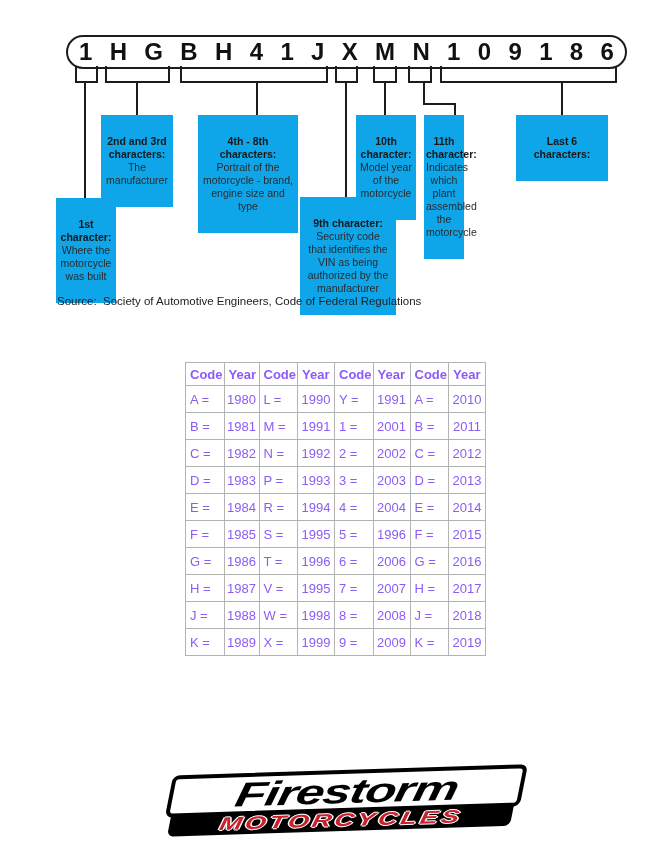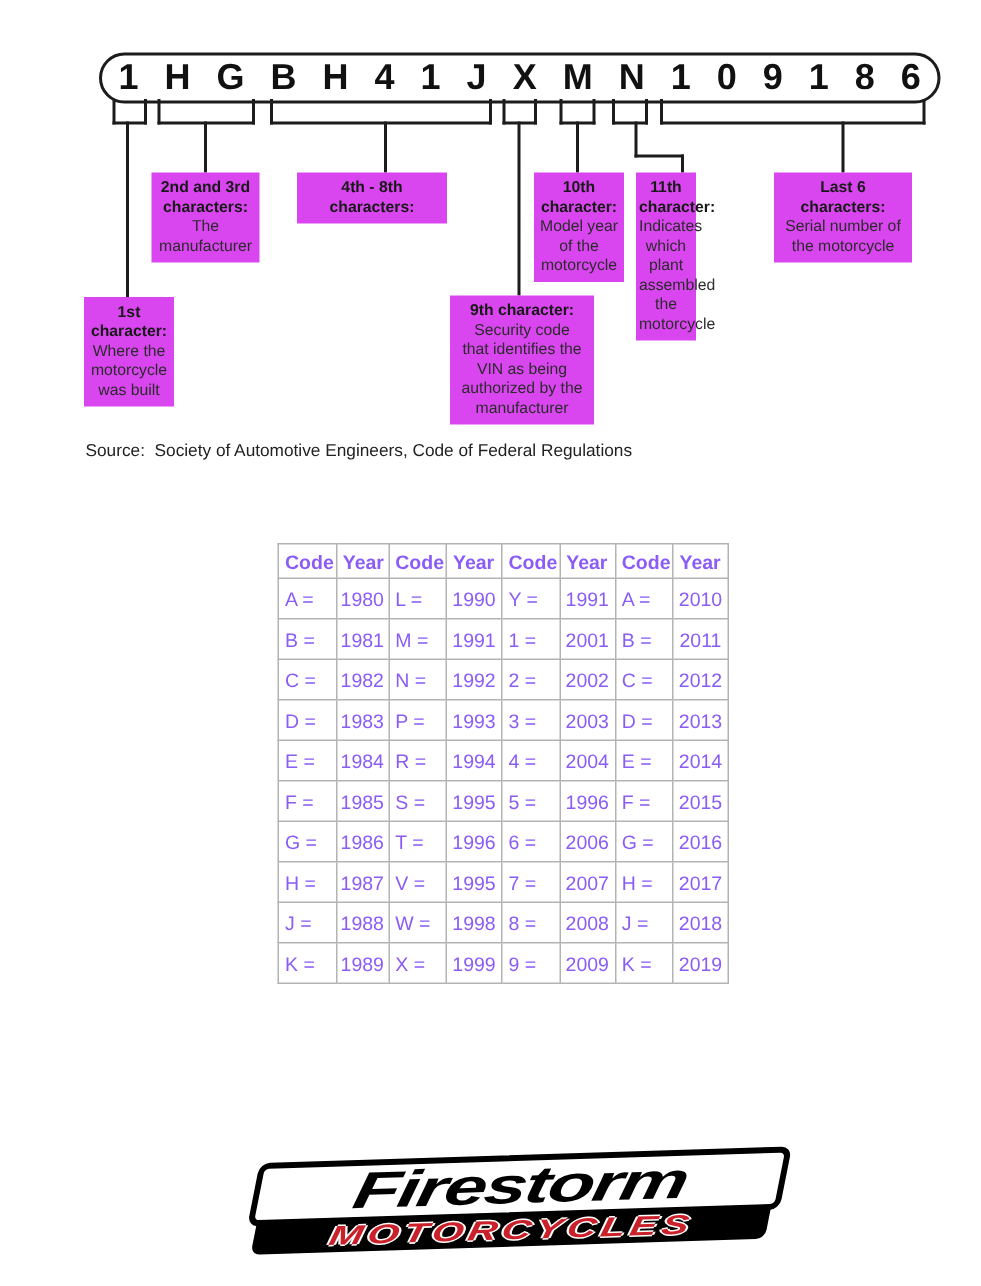--- a/index.html
+++ b/index.html
@@ -20,23 +20,23 @@
 
   .bracket {
     position:absolute; top:66px; height:17px; box-sizing:border-box;
     border-left:2px solid #1c1c1c; border-right:2px solid #1c1c1c;
     border-bottom:2px solid #1c1c1c;
   }
   .vline { position:absolute; width:2px; background:#1c1c1c; }
   .hline { position:absolute; height:2px; background:#1c1c1c; }
 
   .label-box {
-    position:absolute; background:#d946ef; color:#2b2b2b;
+    position:absolute; background:#0ea5e9; color:#2b2b2b;
     font-size:10.5px; line-height:13px; text-align:center;
-    padding:4px 2px; box-sizing:border-box;
+    padding:20px 2px; box-sizing:border-box;
   }
   .lb-title { display:block; font-weight:bold; color:#181818; white-space:pre-line; }
   .lb-body  { display:block; white-space:pre-line; }
 
   .source-line {
     position:absolute; left:57px; top:295px; font-size:11.5px; color:#222;
     white-space:pre;
   }
 
   
@@ -138,20 +138,23 @@
   </div>
   <div class="label-box" style="left:101px; top:115px; width:72px;">
     <span class="lb-title">2nd and 3rd
 characters:</span>
     <span class="lb-body">The
 manufacturer</span>
   </div>
   <div class="label-box" style="left:198px; top:115px; width:100px;">
     <span class="lb-title">4th - 8th
 characters:</span>
+    <span class="lb-body">Portrait of the
+motorcycle - brand,
+engine size and type</span>
   </div>
   <div class="label-box" style="left:300px; top:197px; width:96px;">
     <span class="lb-title">9th character:</span>
     <span class="lb-body">Security code
 that identifies the
 VIN as being
 authorized by the
 manufacturer</span>
   </div>
   <div class="label-box" style="left:356px; top:115px; width:60px;">
@@ -166,22 +169,20 @@
 character:</span>
     <span class="lb-body">Indicates
 which plant
 assembled
 the
 motorcycle</span>
   </div>
   <div class="label-box" style="left:516px; top:115px; width:92px;">
     <span class="lb-title">Last 6
 characters:</span>
-    <span class="lb-body">Serial number of
-the motorcycle</span>
   </div>
 
   <div class="source-line">Source:  Society of Automotive Engineers, Code of Federal Regulations</div>
 
   <table class="year-table">
     <colgroup>
       <col style="width:37px">
         <col style="width:35px">
         <col style="width:37px">
         <col style="width:37px">

